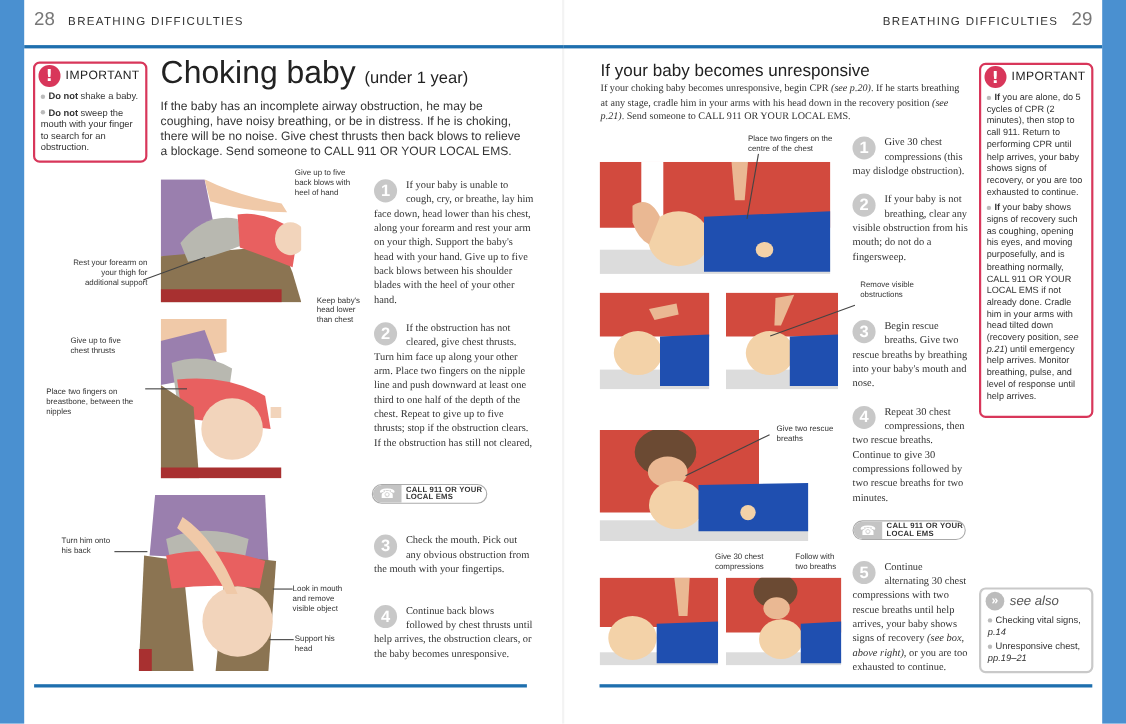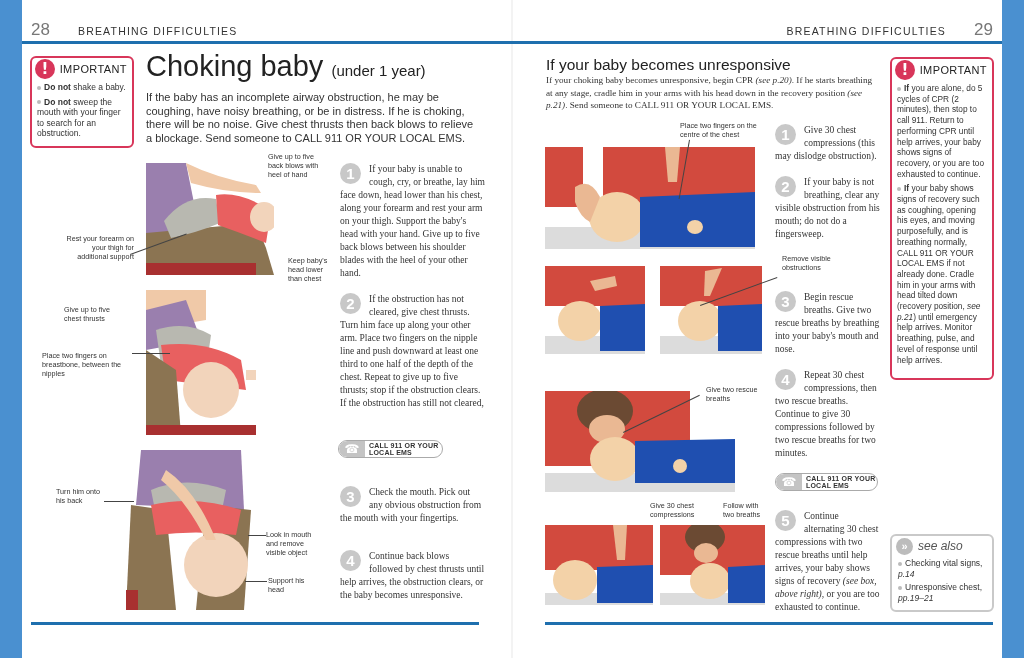--- a/index.html
+++ b/index.html
@@ -5,21 +5,21 @@
   * { box-sizing: border-box; margin: 0; padding: 0; }
   html, body { width: 1024px; height: 658px; overflow: hidden; background: #ffffff; }
   body { position: relative; font-family: "Liberation Sans", sans-serif; color: #222; }
 
   .edge { position: absolute; top: 0; width: 22px; height: 658px; background: #4a90d0; }
   .edge.left { left: 0; }
   .edge.right { right: 0; }
 
   .spine { position: absolute; left: 511px; top: 0; width: 2px; height: 658px; background: #f3f3f3; }
 
-  .running-head { position: absolute; top: 20px; font-size: 10.5px; letter-spacing: 1.2px; color: #333; display: flex; align-items: baseline; gap: 28px; text-align: right; }
+  .running-head { position: absolute; top: 8px; font-size: 10.5px; letter-spacing: 1.2px; color: #333; display: flex; align-items: baseline; gap: 12px; text-align: right; }
   .running-head .pnum { font-size: 17px; color: #777; letter-spacing: 0; }
   .running-head.left { left: 31px; }
   .running-head.right { right: 31px; }
 
   .head-rule { position: absolute; top: 41px; height: 3px; background: #1e6fae; }
   .head-rule.left { left: 22px; width: 490px; }
   .head-rule.right { left: 512px; width: 490px; }
   .foot-rule { position: absolute; top: 622px; height: 3px; background: #1e6fae; }
   .foot-rule.left { left: 31px; width: 448px; }
   .foot-rule.right { left: 545px; width: 448px; }
@@ -136,21 +136,21 @@
     <path d="M25 40 Q60 25 100 40 L95 65 L30 65 Z" fill="#b8b8b0"></path>
     <path d="M25 55 Q70 45 115 60 L110 85 Q70 80 30 85 Z" fill="#e86060"></path>
     <ellipse cx="90" cy="115" rx="32" ry="32" fill="#f2d4bb"></ellipse>
     <path d="M40 20 Q70 40 90 90 L80 90 Q60 50 35 30 Z" fill="#f0c9a8"></path>
     <rect x="0" y="140" width="12" height="20" fill="#a83030"></rect>
   </svg>
 </div>
 
 <div class="label" style="left:268px; top:152px; width:52px;">Give up to five back blows with heel of hand</div>
 <div class="label" style="left:62px; top:234px; width:72px; text-align:right;">Rest your forearm on your thigh for additional support</div>
-<div class="label" style="left:288px; top:256px; width:44px;">Keep baby's head lower than chest</div>
+<div class="label" style="left:288px; top:268px; width:44px;">Keep baby's head lower than chest</div>
 <div class="label" style="left:64px; top:305px; width:56px;">Give up to five chest thrusts</div>
 <div class="label" style="left:42px; top:338px; width:84px;margin-top:13px;">Place two fingers on breastbone, between the nipples</div>
 <div class="label" style="left:56px; top:487px; width:50px;">Turn him onto his back</div>
 <div class="label" style="left:266px; top:530px; width:52px;">Look in mouth and remove visible object</div>
 <div class="label" style="left:268px; top:576px; width:40px;">Support his head</div>
 
 <div class="leader" style="left:130px; top:254px; width:60px; transform:rotate(-20deg);"></div>
 <div class="leader" style="left:132px; top:353px; width:38px;"></div>
 <div class="leader" style="left:104px; top:501px; width:30px;"></div>
 <div class="leader" style="left:248px; top:535px; width:18px;"></div>

